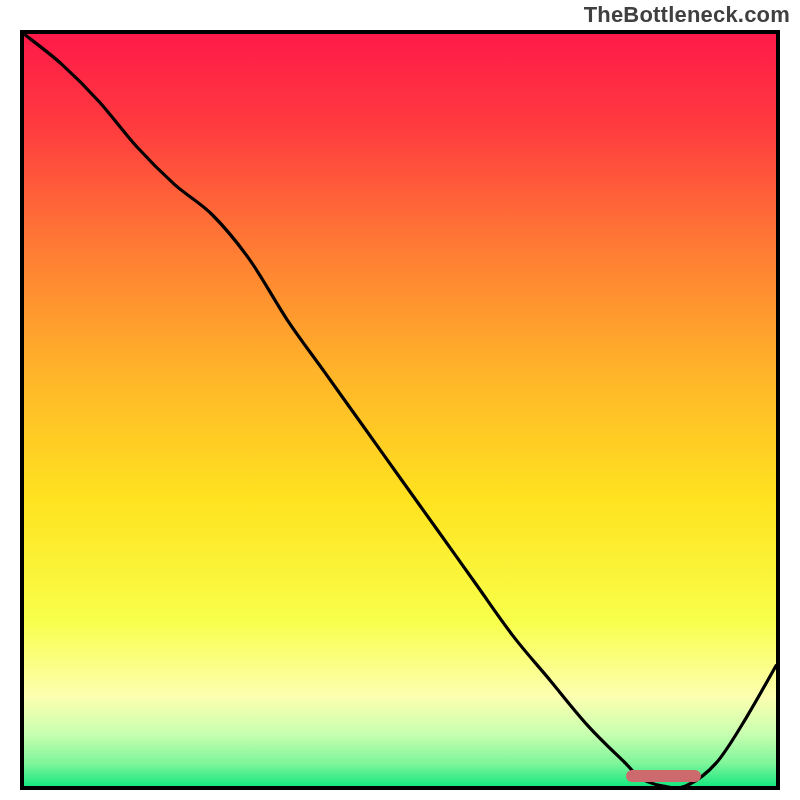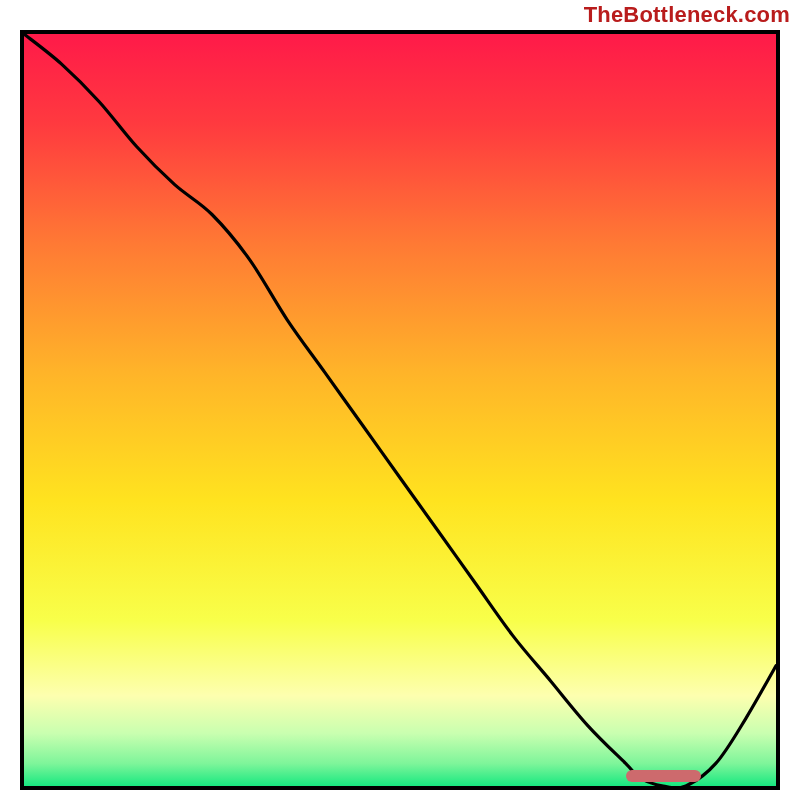--- a/index.html
+++ b/index.html
@@ -13,21 +13,21 @@
   }
   .stage {
     position: relative;
     width: 800px;
     height: 800px;
   }
   .watermark {
     position: absolute;
     top: 2px;
     right: 10px;
-    color: #b91c1c;
+    color: #404040;
     font-size: 22px;
     font-weight: 600;
     letter-spacing: 0.2px;
     user-select: none;
   }
   
   .plot {
     position: absolute;
     left: 20px;
     top: 30px;

